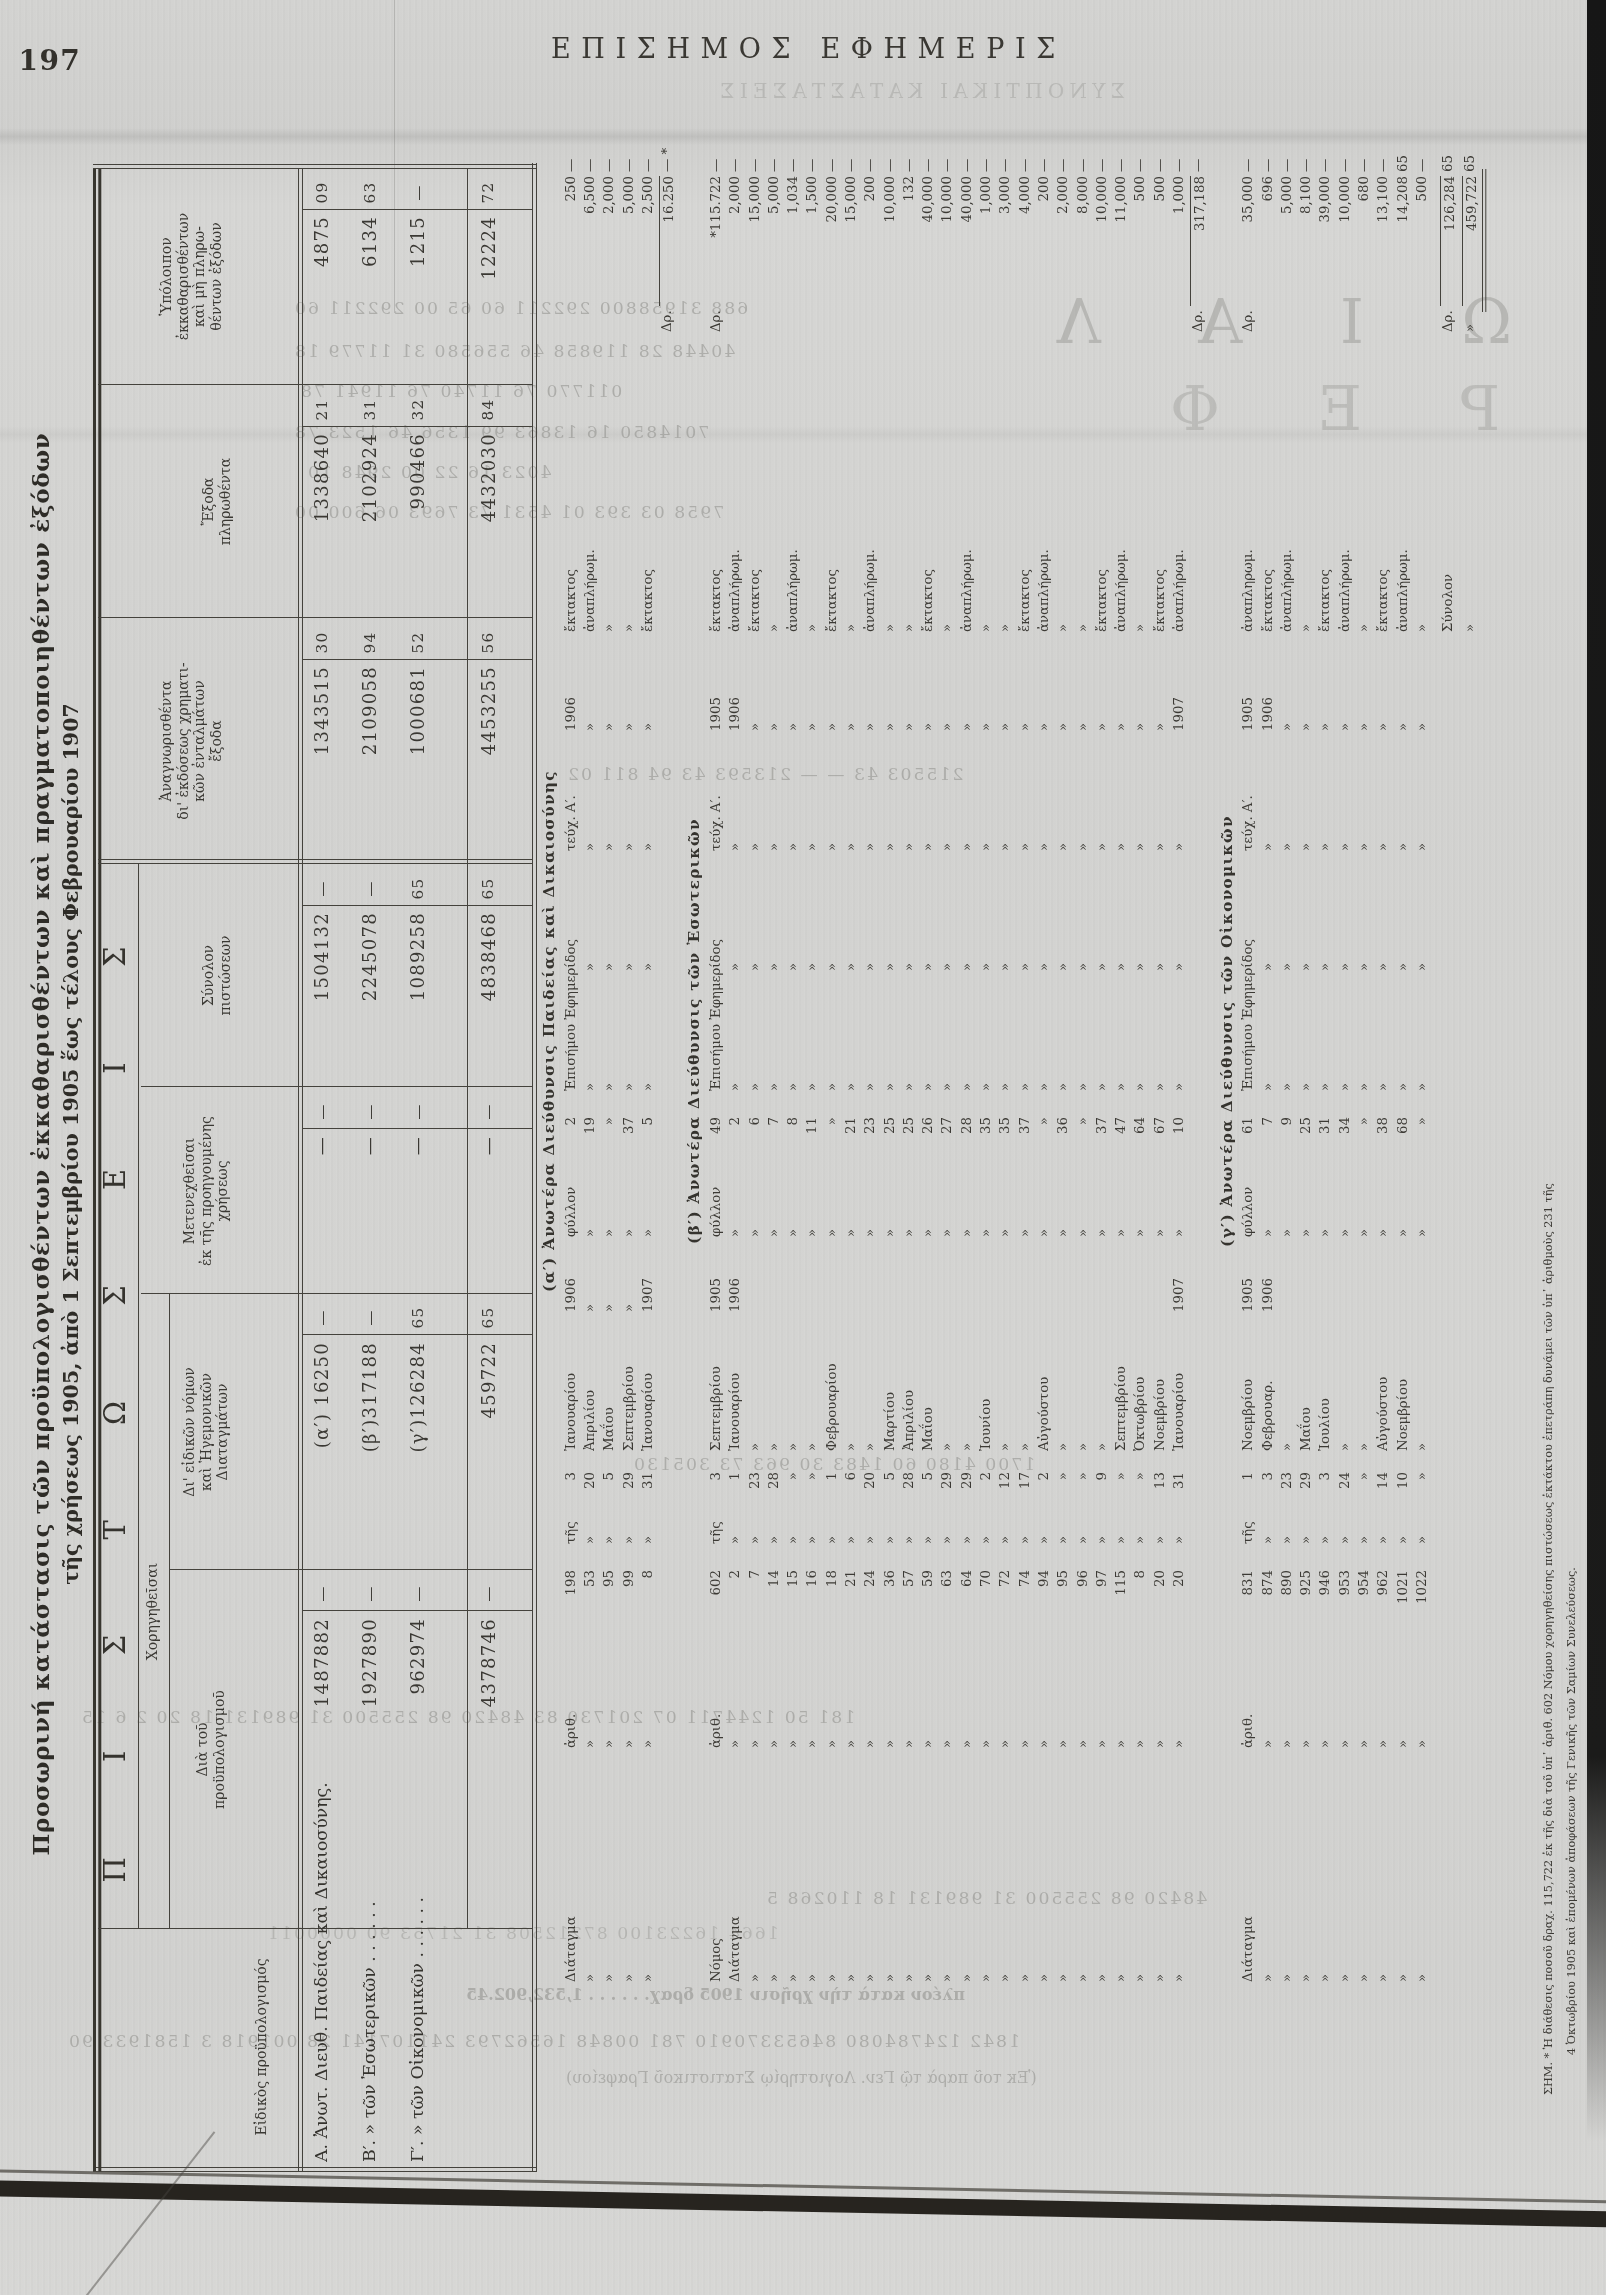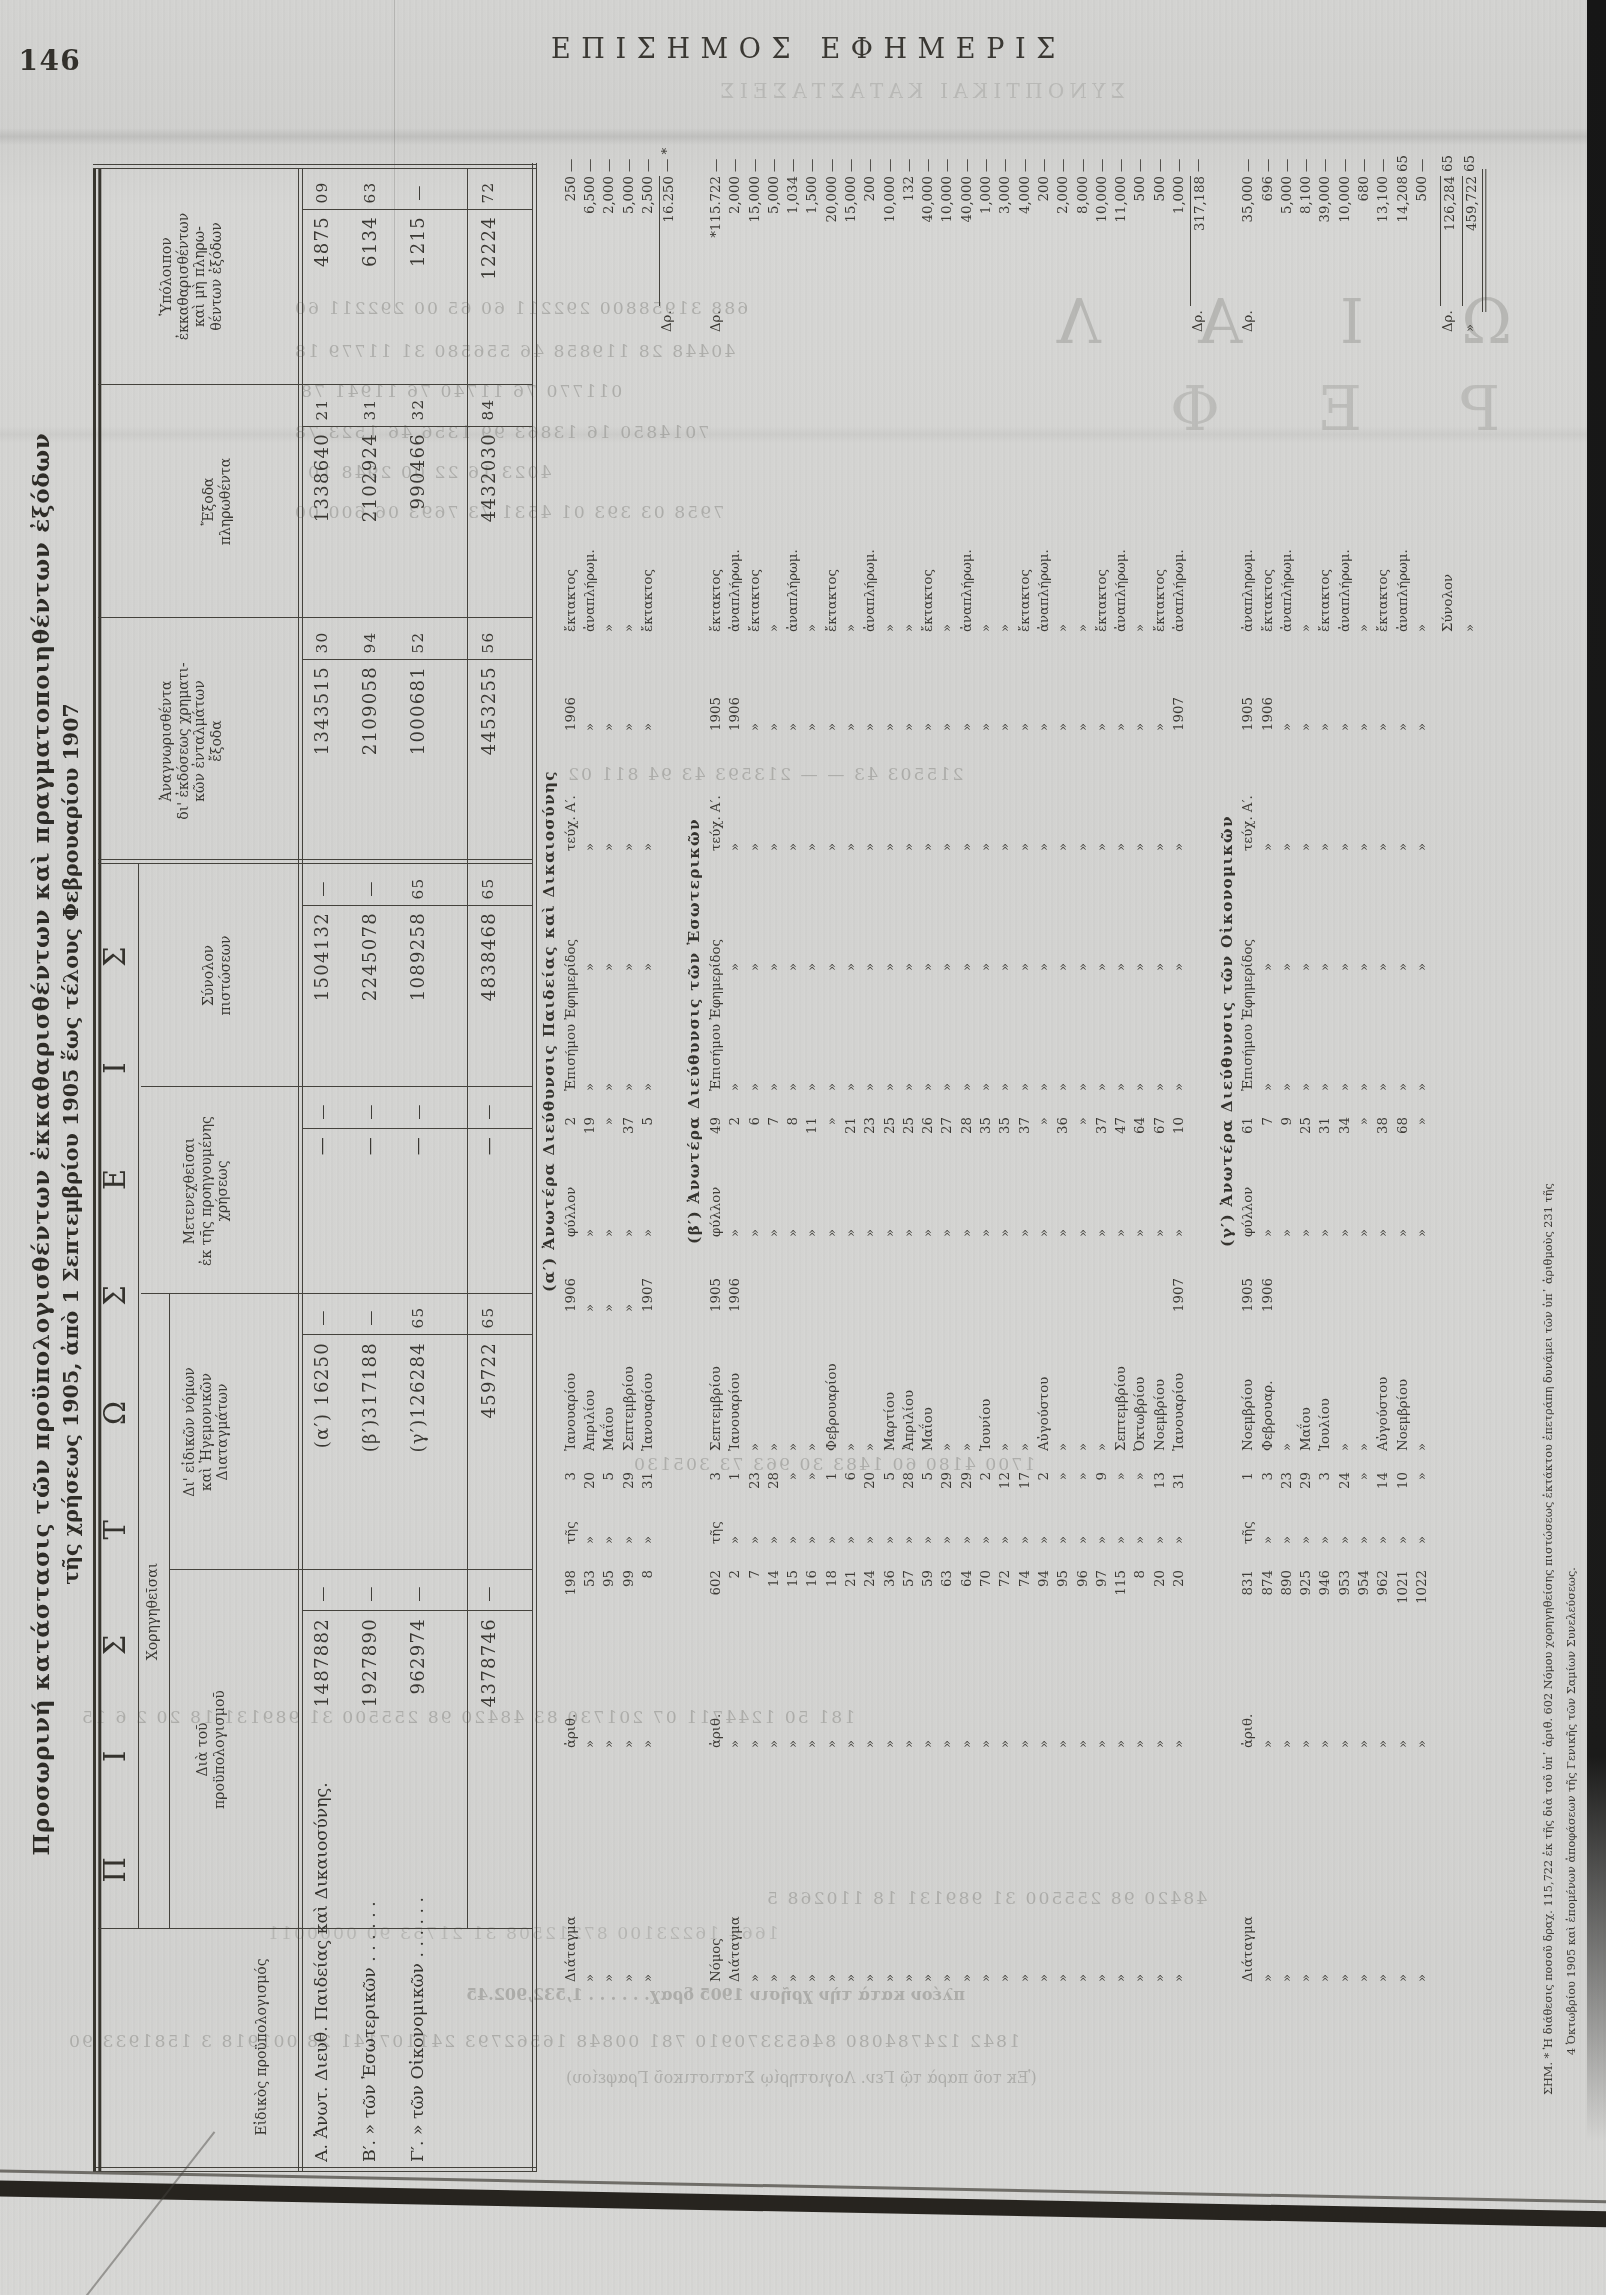--- a/index.html
+++ b/index.html
@@ -66,21 +66,21 @@
   .fn .f-amt{left:1989px;width:130px;text-align:right;}
   .fn .f-cents{left:2123px;}
   .fn-head{font-size:15.3px;font-weight:bold;letter-spacing:1.3px;color:#35332e;}
   .fn-total .f-amt{border-top:1.3px solid #44423c;padding-top:1.3px;}
   .sim{font-size:11.3px;color:#3c3a35;}
   .sum-rule{position:absolute;height:1.3px;background:#44423c;box-shadow:0 3.3px 0 0 #44423c;}
 </style>
 </head>
 <body>
 
-<div id="pageno" class="abs noint">146</div>
+<div id="pageno" class="abs noint">197</div>
 <div id="masthead" class="abs noint">ΕΠΙΣΗΜΟΣ ΕΦΗΜΕΡΙΣ</div>
 
 <div class="abs crease-h noint" style="top:128px;"></div>
 <div class="abs crease-h noint" style="top:426px;opacity:.5;"></div>
 <div class="abs crease-v noint" style="left:394px;"></div>
 
 <div class="abs bleed bleed-txt noint" style="left:715px;top:79px;font-size:20px;letter-spacing:5.3px;opacity:.35;">ΣΥΝΟΠΤΙΚΑΙ ΚΑΤΑΣΤΑΣΕΙΣ</div>
 <div class="abs bleed bleed-big noint" style="left:1018px;top:286px;">Χ Ι Ξ Ω Ι Α Λ</div>
 <div class="abs bleed bleed-big noint" style="left:1131px;top:373px;opacity:.4;">Ν Α Ρ Ε Φ</div>
 <div class="abs bleed bleed-num noint" style="left:293px;top:298px;">688  31958800  292211 60  65 00  292211 60</div>

